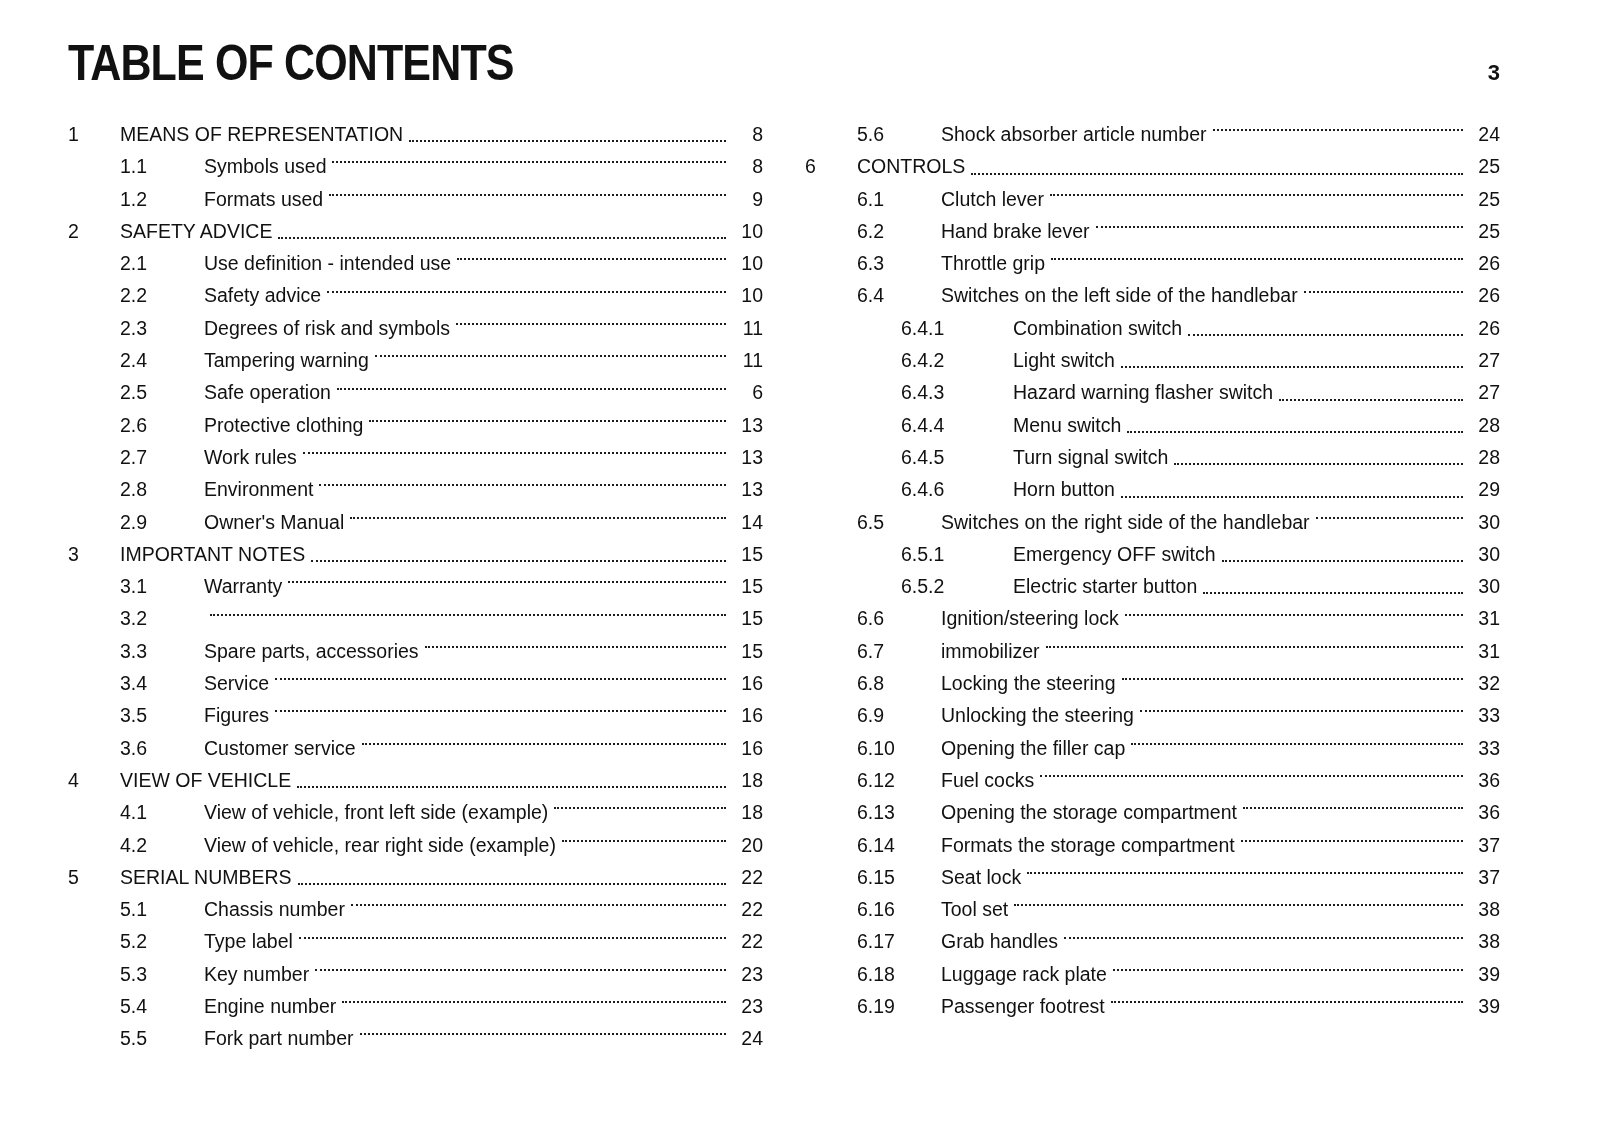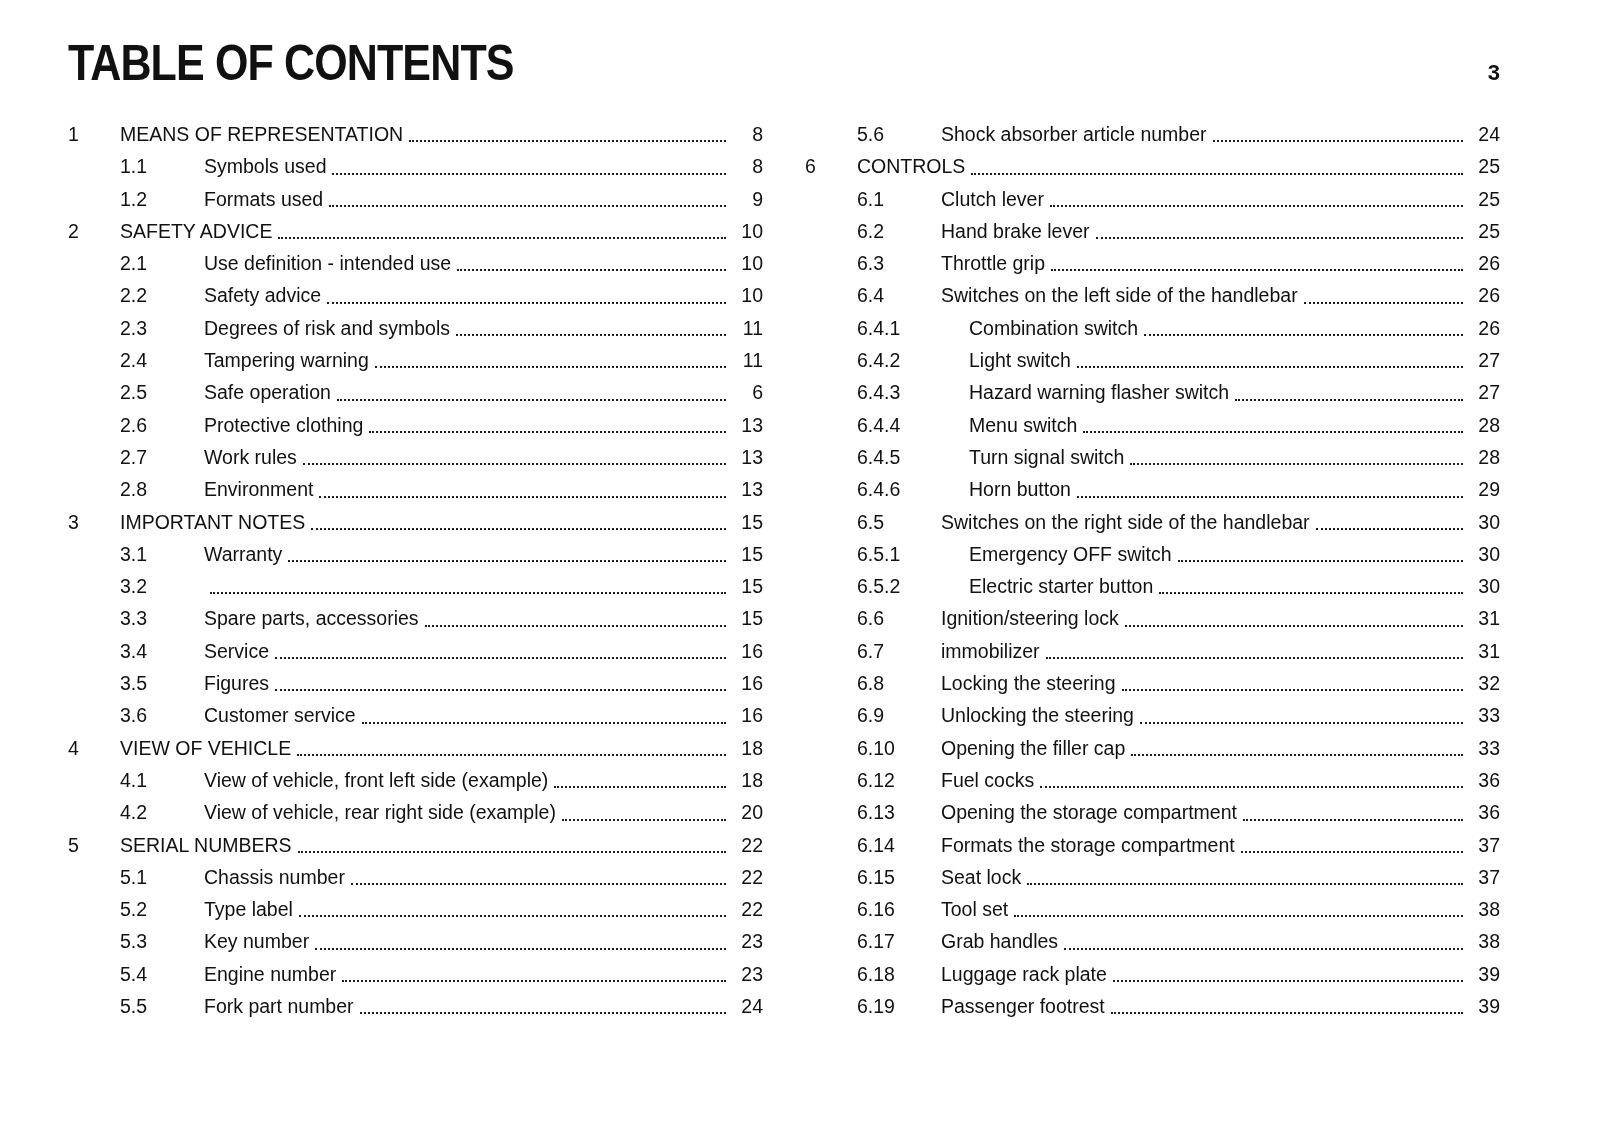--- a/index.html
+++ b/index.html
@@ -55,24 +55,24 @@
     border-bottom: 2.2px dotted #1c1c1c;
     margin: 0 3px 8px 6px;
     min-width: 12px;
   }
   .toc-page {
     min-width: 34px;
     text-align: right;
   }
   
   .toc-row.level-1 .toc-num { width: 52px; flex: 0 0 52px; }
-  .toc-row.level-2 { padding-left: 52px; }
+  .toc-row.level-2 { padding-left: 52px; align-items: center; }
   .toc-row.level-2 .toc-num { width: 84px; flex: 0 0 84px; }
   .toc-row.level-3 { padding-left: 52px; }
-  .toc-row.level-3 .toc-num { width: 112px; flex: 0 0 112px; text-indent: 0; }
+  .toc-row.level-3 .toc-num { width: 112px; flex: 0 0 112px; text-indent: 0; margin-left: 44px; }
 </style>
 </head>
 <body>
 
 <div class="page">
 
   <div class="header">
     <h1 class="title">TABLE OF CONTENTS</h1>
     <div class="page-number">3</div>
   </div>
@@ -144,20 +144,26 @@
     <span class="toc-label">Work rules</span>
     <span class="toc-leader"></span>
     <span class="toc-page">13</span>
   </div>
         <div class="toc-row level-2">
     <span class="toc-num">2.8</span>
     <span class="toc-label">Environment</span>
     <span class="toc-leader"></span>
     <span class="toc-page">13</span>
   </div>
+        <div class="toc-row level-2">
+    <span class="toc-num">2.9</span>
+    <span class="toc-label">Owner's Manual</span>
+    <span class="toc-leader"></span>
+    <span class="toc-page">14</span>
+  </div>
         <div class="toc-row level-1">
     <span class="toc-num">3</span>
     <span class="toc-label">IMPORTANT NOTES</span>
     <span class="toc-leader"></span>
     <span class="toc-page">15</span>
   </div>
         <div class="toc-row level-2">
     <span class="toc-num">3.1</span>
     <span class="toc-label">Warranty</span>
     <span class="toc-leader"></span>

